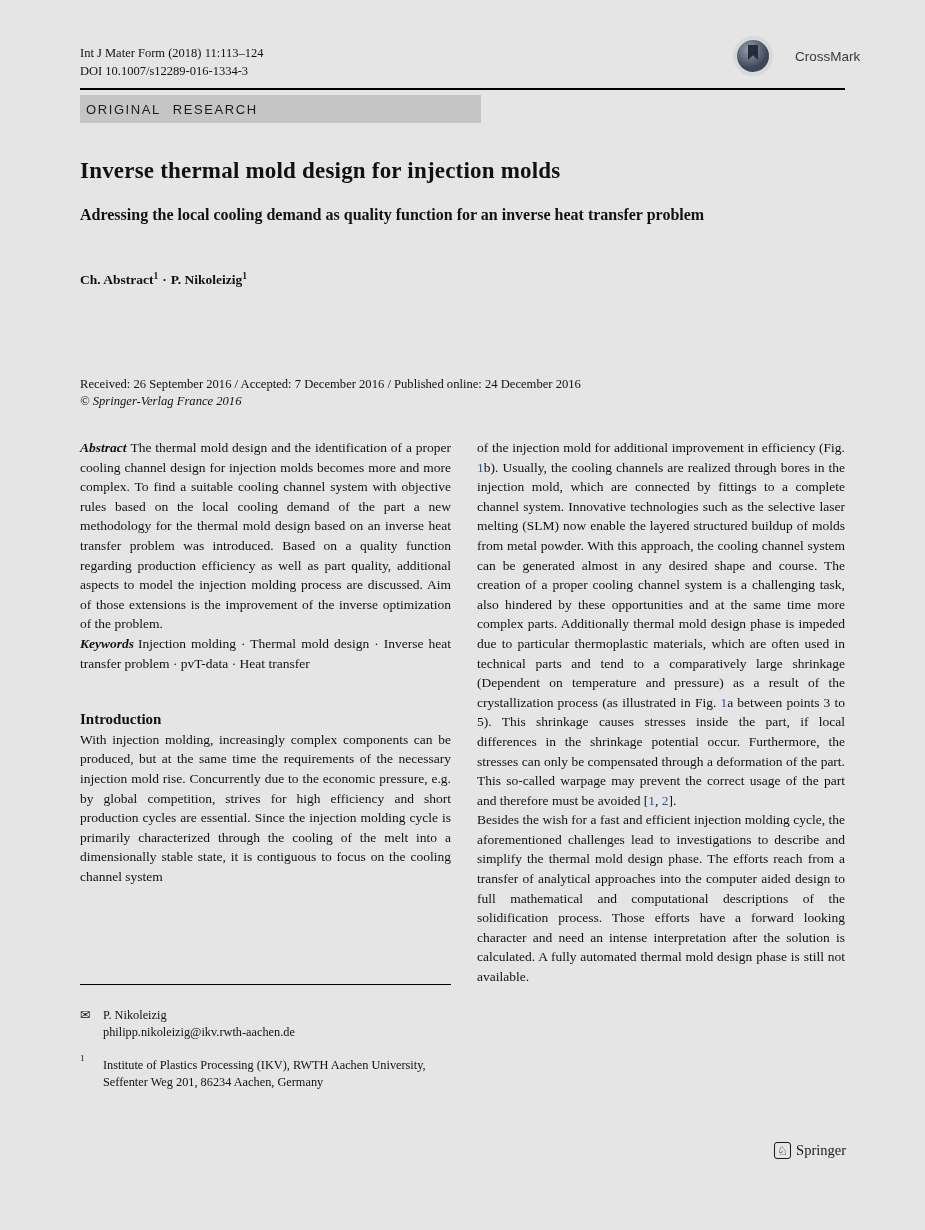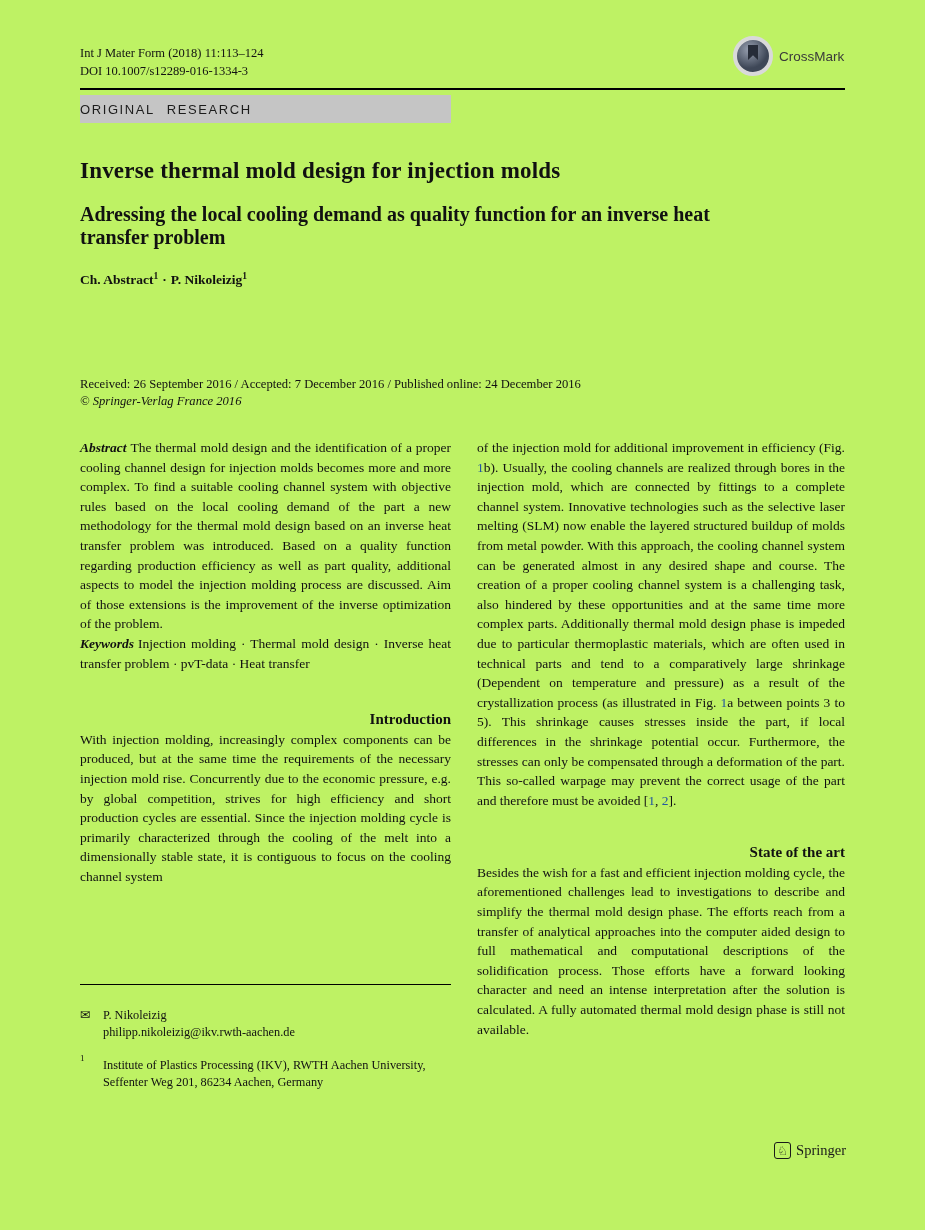--- a/index.html
+++ b/index.html
@@ -1,68 +1,68 @@
 <!DOCTYPE html>
 <html style="--link-color: #2456a0;"><head>
 <meta charset="utf-8">
 <style>
   :root { --link-color: #2456a0; }
   * { margin: 0; padding: 0; box-sizing: border-box; }
   html, body { background: #ffffff; }
   .page {
     position: relative;
     width: 925px; height: 1230px;
-    background: #bef264;
+    background: #e5e5e5;
     font-family: "Liberation Serif", serif;
     color: #111111;
     overflow: hidden;
   }
 
   
   .journal-info { position: absolute; left: 80px; top: 44px; font-size: 12.5px; line-height: 18px; }
-  .crossmark { position: absolute; left: 733px; top: 36px; display: flex; align-items: center; gap: 6px; cursor: pointer; }
+  .crossmark { position: absolute; left: 733px; top: 36px; display: flex; align-items: center; gap: 22px; cursor: pointer; }
   .cm-icon {
     width: 40px; height: 40px; border-radius: 50%;
     background: radial-gradient(circle at 38% 30%, #98a0b0, #3e4757 62%);
     border: 4px solid #d9d9d9;
     position: relative; flex: 0 0 auto;
   }
   .cm-icon::after {
     content: ""; position: absolute; left: 50%; top: 5px; transform: translateX(-50%);
     width: 10px; height: 15px; background: #262c38;
     clip-path: polygon(0 0, 100% 0, 100% 100%, 50% 68%, 0 100%);
   }
   .cm-label { font-family: "Liberation Sans", sans-serif; font-size: 13.5px; color: #3a3a3a; }
 
   .top-rule { position: absolute; left: 80px; top: 88px; width: 765px; height: 2px; background: #000; }
 
   .category {
-    position: absolute; left: 80px; top: 95px; width: 371px; height: 28px;
-    background: #c5c5c5; display: flex; align-items: center; padding-left: 0;
+    position: absolute; left: 80px; top: 95px; width: 401px; height: 28px;
+    background: #c5c5c5; display: flex; align-items: center; padding-left: 6px;
     font-family: "Liberation Sans", sans-serif; font-size: 13px; color: #1c1c1c;
     letter-spacing: 1.6px; word-spacing: 7px;
   }
 
   .title { position: absolute; left: 80px; top: 158px; font-size: 23px; font-weight: bold; letter-spacing: 0.2px; }
-  .subtitle { position: absolute; left: 80px; top: 203px; width: 695px; font-size: 20px; font-weight: bold; line-height: 23px; }
+  .subtitle { position: absolute; left: 80px; top: 203px; width: 695px; font-size: 16px; font-weight: bold; line-height: 23px; }
   .authors { position: absolute; left: 80px; top: 272px; font-size: 13.5px; font-weight: bold; }
   .authors sup, .fn-sup { font-size: 9.5px; vertical-align: super; line-height: 0; }
   .author-sep { font-weight: bold; padding: 0 4px; }
 
   .received { position: absolute; left: 80px; top: 377px; font-size: 12.6px; }
   .copyright { position: absolute; left: 80px; top: 394px; font-size: 12.6px; font-style: italic; }
 
   
   .col { position: absolute; top: 438px; font-size: 13.5px; line-height: 19.6px; text-align: justify; }
   .col-left  { left: 80px;  width: 371px; }
   .col-right { left: 477px; width: 368px; }
   .col p { margin: 0; }
   .bold-lead { font-weight: bold; padding-right: 4px; font-style: italic; }
   .keywords { margin-top: 19px; }
-  .section-heading { font-size: 15px; font-weight: bold; text-align: right; }
+  .section-heading { font-size: 15px; font-weight: bold; text-align: left; }
   .col-left .section-heading { margin-top: 37px; }
   .intro-body { margin-top: 17px; }
   .col-right .section-heading { margin-top: 33px; }
   .sota-body { margin-top: 17px; }
 
   .ref-link { color: var(--link-color); cursor: pointer; }
 
   
   .footnote { position: absolute; left: 80px; top: 984px; width: 371px; font-size: 12.3px; line-height: 16.5px; }
   .fn-rule { width: 371px; border-top: 1.4px solid #000; }
@@ -120,21 +120,20 @@
     <p class="keywords"><span class="bold-lead">Keywords</span><span>Injection molding · Thermal mold design · Inverse heat transfer problem · pvT-data · Heat transfer</span></p>
 
     <h2 class="section-heading">Introduction</h2>
 
     <p class="intro-body">With injection molding, increasingly complex components can be produced, but at the same time the requirements of the necessary injection mold rise. Concurrently due to the economic pressure, e.g. by global competition, strives for high efficiency and short production cycles are essential. Since the injection molding cycle is primarily characterized through the cooling of the melt into a dimensionally stable state, it is contiguous to focus on the cooling channel system</p>
   </div>
 
   <div class="col col-right">
     <p><span>of the injection mold for additional improvement in efficiency (Fig. </span><span class="ref-link">1</span><span>b). Usually, the cooling channels are realized through bores in the injection mold, which are connected by fittings to a complete channel system. Innovative technologies such as the selective laser melting (SLM) now enable the layered structured buildup of molds from metal powder. With this approach, the cooling channel system can be generated almost in any desired shape and course. The creation of a proper cooling channel system is a challenging task, also hindered by these opportunities and at the same time more complex parts. Additionally thermal mold design phase is impeded due to particular thermoplastic materials, which are often used in technical parts and tend to a comparatively large shrinkage (Dependent on temperature and pressure) as a result of the crystallization process (as illustrated in Fig. </span><span class="ref-link">1</span><span>a between points 3 to 5). This shrinkage causes stresses inside the part, if local differences in the shrinkage potential occur. Furthermore, the stresses can only be compensated through a deformation of the part. This so-called warpage may prevent the correct usage of the part and therefore must be avoided [</span><span class="ref-link">1</span><span>, </span><span class="ref-link">2</span><span>].</span></p>
 
-    <h2 class="section-heading">State of the art</h2>
 
     <p class="sota-body">Besides the wish for a fast and efficient injection molding cycle, the aforementioned challenges lead to investigations to describe and simplify the thermal mold design phase. The efforts reach from a transfer of analytical approaches into the computer aided design to full mathematical and computational descriptions of the solidification process. Those efforts have a forward looking character and need an intense interpretation after the solution is calculated. A fully automated thermal mold design phase is still not available.</p>
   </div>
 
   <div class="footnote">
     <div class="fn-rule"></div>
     <div class="fn-row">
       <span class="fn-marker">✉</span>
       <div class="fn-text">
         <div>P. Nikoleizig</div>

